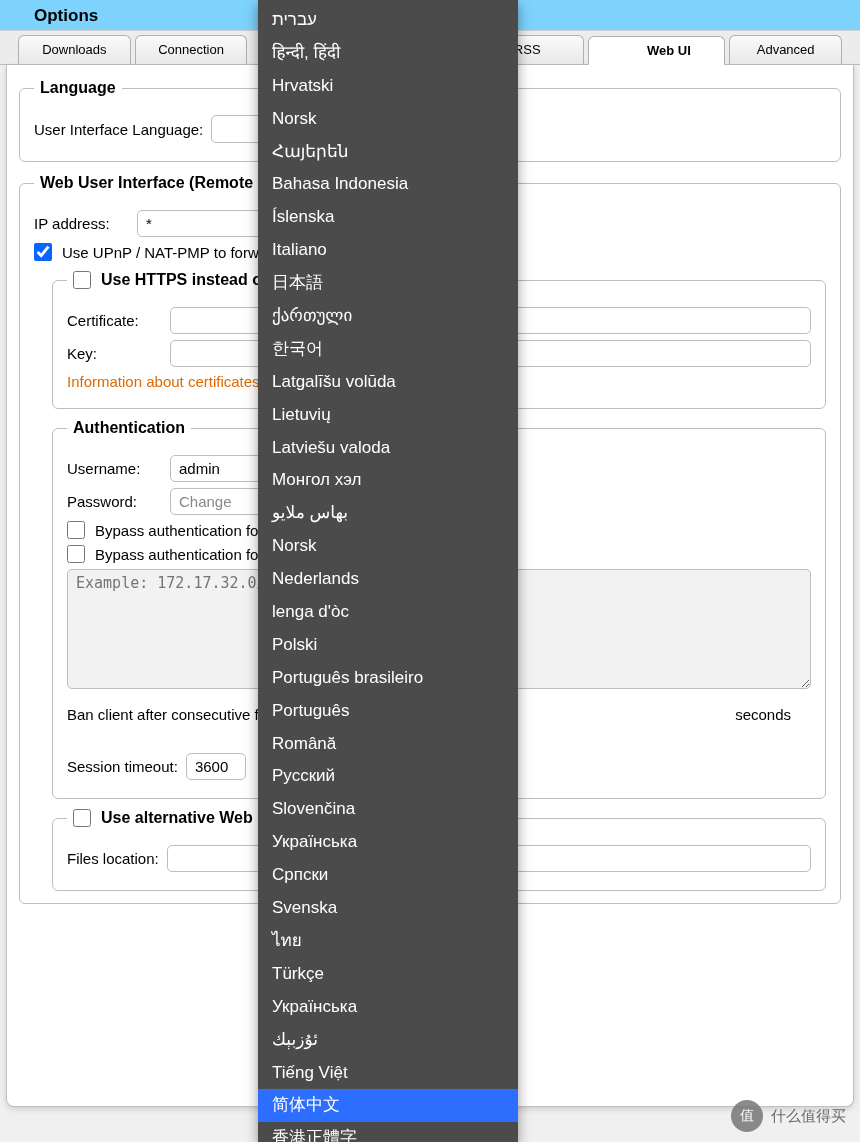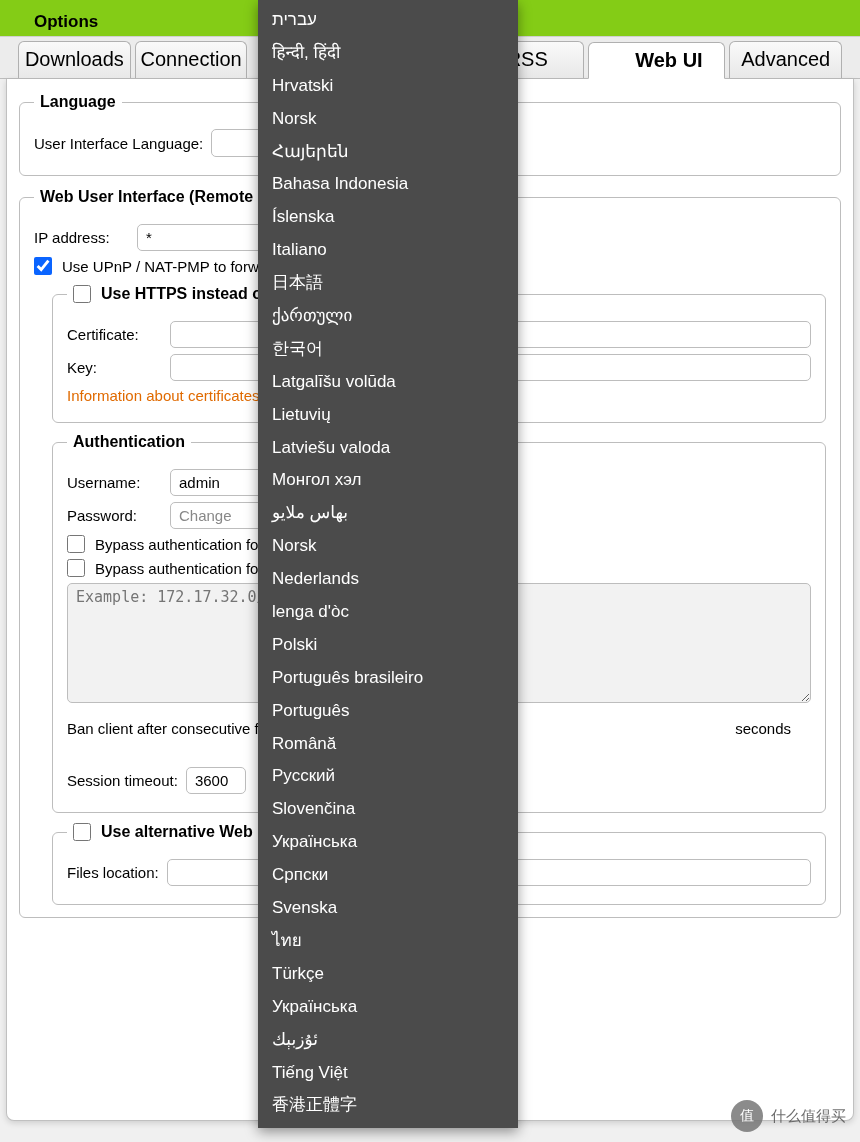--- a/index.html
+++ b/index.html
@@ -1,42 +1,42 @@
 <!DOCTYPE html>
 <html><head>
 <meta charset="utf-8">
 <style>
   * { box-sizing: border-box; }
   html, body { margin: 0; padding: 0; font-family: -apple-system, "Helvetica Neue", Arial, sans-serif; font-size: 15px; color: #000; }
   body { width: 860px; height: 1142px; background: #f0f0f0; overflow: hidden; position: relative; }
 
   .window-title {
     font-weight: bold;
-    padding: 12px 0 4px 34px;
+    padding: 6px 0 4px 34px;
     font-size: 17px;
-    background: #84cc16;
+    background: #7dd3fc;
     border-bottom: 1px solid #d0d0d0;
   }
 
   .tabs-row {
     display: flex;
     gap: 4px;
     padding: 4px 18px 0 18px;
     background: #ececec;
     border-bottom: 1px solid #bdbdbd;
   }
   .tab {
     flex: 1;
     border: 1px solid #b0b0b0;
     border-bottom: none;
     border-radius: 6px 6px 0 0;
     background: linear-gradient(#fafafa, #e8e8e8);
     text-align: center;
     padding: 6px 4px;
-    font-size: 20px;
+    font-size: 13px;
     cursor: pointer;
     white-space: nowrap;
   }
   .tab.active {
     background: #fff;
     font-weight: 600;
     border-bottom: 1px solid #fff;
     position: relative;
     top: 1px;
     padding-left: 29px;
@@ -265,19 +265,20 @@
     <div class="lang-item">Русский</div>
     <div class="lang-item">Slovenčina</div>
     <div class="lang-item">Українська</div>
     <div class="lang-item">Српски</div>
     <div class="lang-item">Svenska</div>
     <div class="lang-item">ไทย</div>
     <div class="lang-item">Türkçe</div>
     <div class="lang-item">Українська</div>
     <div class="lang-item">ئۇزبېك</div>
     <div class="lang-item">Tiếng Việt</div>
+    <div class="lang-item selected">简体中文</div>
     <div class="lang-item">香港正體字</div>
   </div>
 
 <div class="watermark">
   <div class="badge">值</div>
   <span>什么值得买</span>
 </div>
 
 </body></html>

